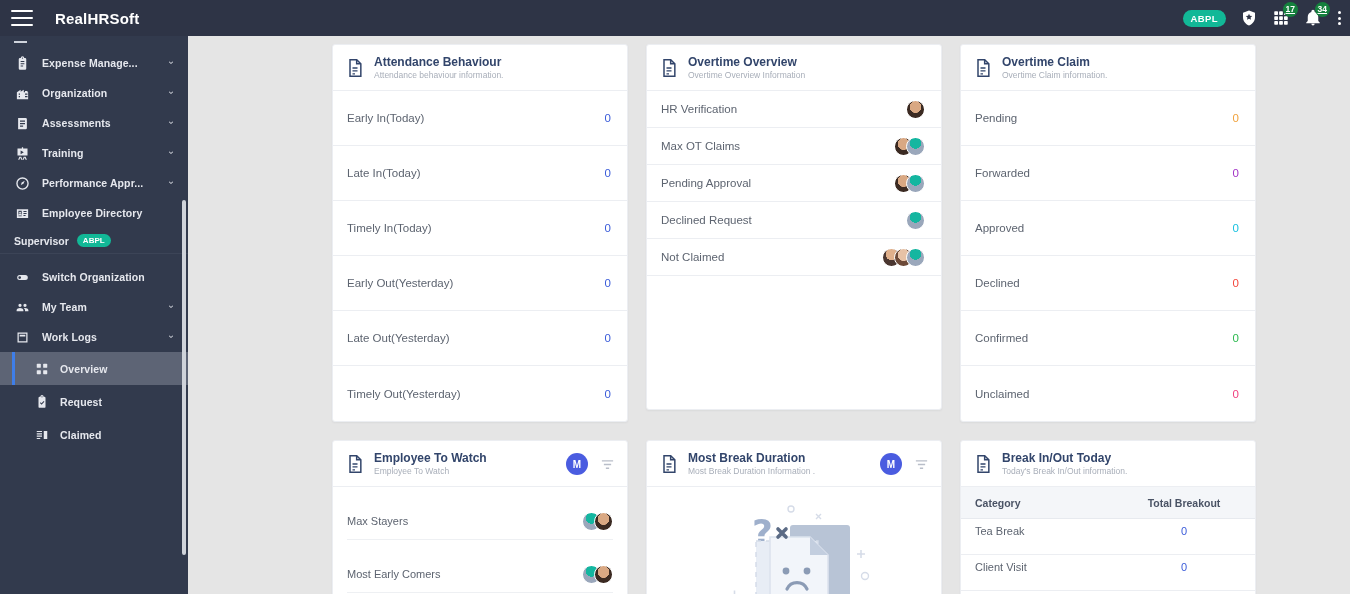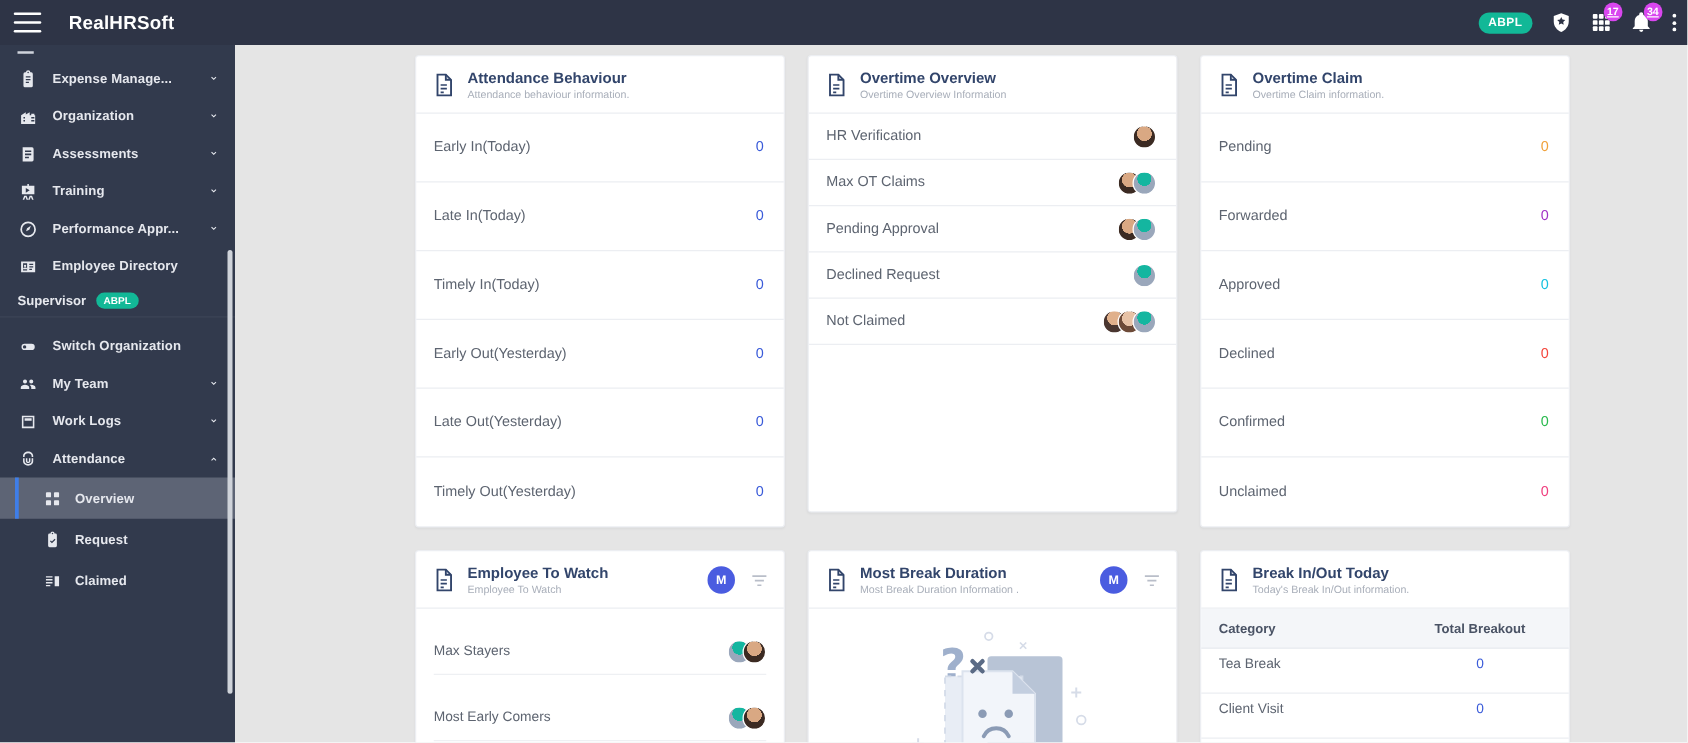--- a/index.html
+++ b/index.html
@@ -31,21 +31,21 @@
     display: flex; align-items: center; gap: 14px;
   }
   .org-chip {
     background: #12b897; color: #fff; font-size: 9.5px; font-weight: bold;
     border-radius: 10px; padding: 3px 8px; letter-spacing: .4px;
   }
   .ic { position: relative; width: 18px; height: 18px; color: #fff; cursor: pointer; }
   .ic svg { display:block; width:18px; height:18px; fill: #ffffff; }
   .badge {
     position: absolute; top: -7px; right: -8px;
-    background: #d946ef; color: #fff; font-size: 8.5px; font-weight: bold;
+    background: #15803d; color: #fff; font-size: 8.5px; font-weight: bold;
     min-width: 15px; height: 15px; line-height: 15px; border-radius: 8px;
     text-align: center; padding: 0 3px; text-decoration: underline;
   }
   .dots { display:flex; flex-direction:column; gap:2.5px; width:4px; cursor:pointer; margin-left:2px;}
   .dots i { width:3px; height:3px; background:#fff; border-radius:50%; display:block; }
 
   
   .sidebar {
     position: absolute; top: 36px; left: 0; width: 188px; height: 558px;
     background: #323a4d; overflow: hidden; z-index: 20;
@@ -360,33 +360,20 @@
             </svg>
           </span>
         <span class="nav-label">Work Logs</span>
         <span class="chev">
             <svg viewBox="0 0 24 24">
               <path d="M7 9.5l5 5 5-5-1.4-1.4L12 11.7 8.4 8.1z"></path>
             </svg>
           </span>
       </div>
 
-      <div class="nav-item">
-        <span class="nav-ic">
-            <svg viewBox="0 0 24 24">
-              <path d="M12 2C8.4 2 5.5 4.5 5.5 7.6v1.2h2V7.6c0-2 2-3.6 4.5-3.6s4.5 1.6 4.5 3.6v1.2h2V7.6C18.5 4.5 15.6 2 12 2zM5.5 10.4v4c0 3 2.9 5.6 6.5 5.6s6.5-2.5 6.5-5.6v-4h-2v4c0 2-2 3.6-4.5 3.6s-4.5-1.6-4.5-3.6v-4h-2zm3.6 0v4c0 1.3 1.3 2.3 2.9 2.3s2.9-1 2.9-2.3v-4h-1.9v4c0 .4-.5.7-1 .7s-1-.3-1-.7v-4H9.1z"></path>
-            </svg>
-          </span>
-        <span class="nav-label">Attendance</span>
-        <span class="chev">
-            <svg viewBox="0 0 24 24">
-              <path d="M7 14.5l5-5 5 5-1.4 1.4L12 12.3l-3.6 3.6z"></path>
-            </svg>
-          </span>
-      </div>
 
       <div class="sub-item active">
         <span class="nav-ic">
             <svg viewBox="0 0 24 24">
               <rect x="3" y="3" width="7" height="7" rx="1.2"></rect>
               <rect x="14" y="3" width="7" height="7" rx="1.2"></rect>
               <rect x="3" y="14" width="7" height="7" rx="1.2"></rect>
               <rect x="14" y="14" width="7" height="7" rx="1.2"></rect>
             </svg>
           </span>

